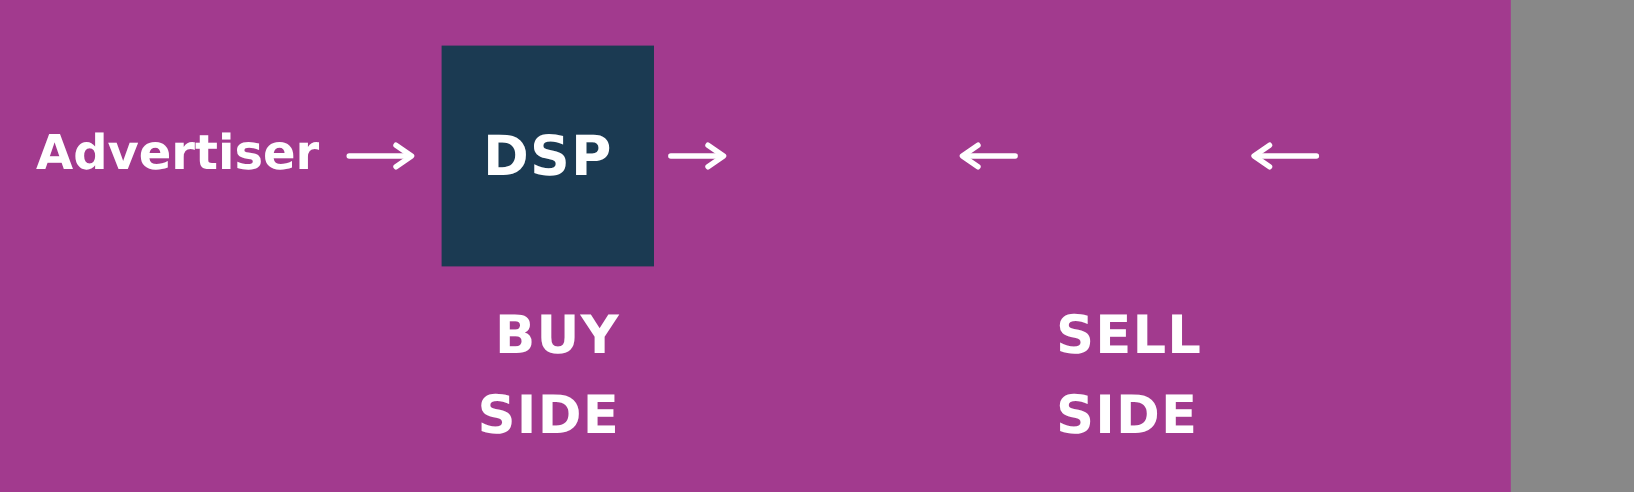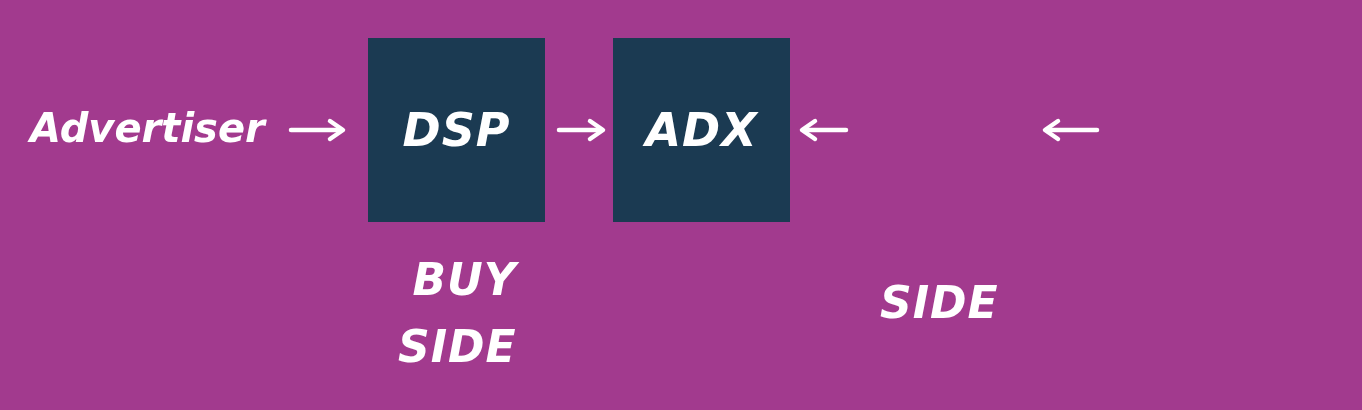--- a/index.html
+++ b/index.html
@@ -7,25 +7,24 @@
     --box:#1B3A52;
     --text:#FFFFFF;
   }
   html,body{margin:0;padding:0;}
   body{
     background:#888;
     font-family:"DejaVu Sans","Liberation Sans",sans-serif;
   }
   .canvas{
     position:relative;
-    width:1362px;
+    width:1259px;
     height:410px;
     background:var(--bg);
     overflow:hidden;
-    font-style:italic;
   }
   .side-label{
     position:absolute;
     top:103px;
     font-size:40px;
     font-weight:700;
     color:var(--text);
     line-height:50px;
     white-space:nowrap;
   }
@@ -88,38 +87,36 @@
 
   <div class="node-box box-dsp">
     <span class="node-label">DSP</span>
   </div>
 
   <svg class="arrow" style="left:556px" width="52" height="26" viewBox="0 0 52 26">
     <line x1="3" y1="13" x2="44" y2="13"></line>
     <polyline points="34,4 47,13 34,22"></polyline>
   </svg>
 
-  <div class="node-box box-adx">
-    <span class="node-label">ADX</span>
-  </div>
 
   <svg class="arrow" style="left:797px" width="52" height="26" viewBox="0 0 52 26">
     <line x1="49" y1="13" x2="8" y2="13"></line>
     <polyline points="18,4 5,13 18,22"></polyline>
   </svg>
 
 
   <svg class="arrow" style="left:1040px" width="60" height="26" viewBox="0 0 60 26">
     <line x1="57" y1="13" x2="8" y2="13"></line>
     <polyline points="18,4 5,13 18,22"></polyline>
   </svg>
 
 
   <div class="side-caption caption-buy">
     <div>BUY</div>
     <div class="caption-line2">SIDE</div>
   </div>
 
   <div class="side-caption caption-sell">
+    <div>SELL</div>
     <div class="caption-line2">SIDE</div>
   </div>
 
 </div>
 
 </body></html>

